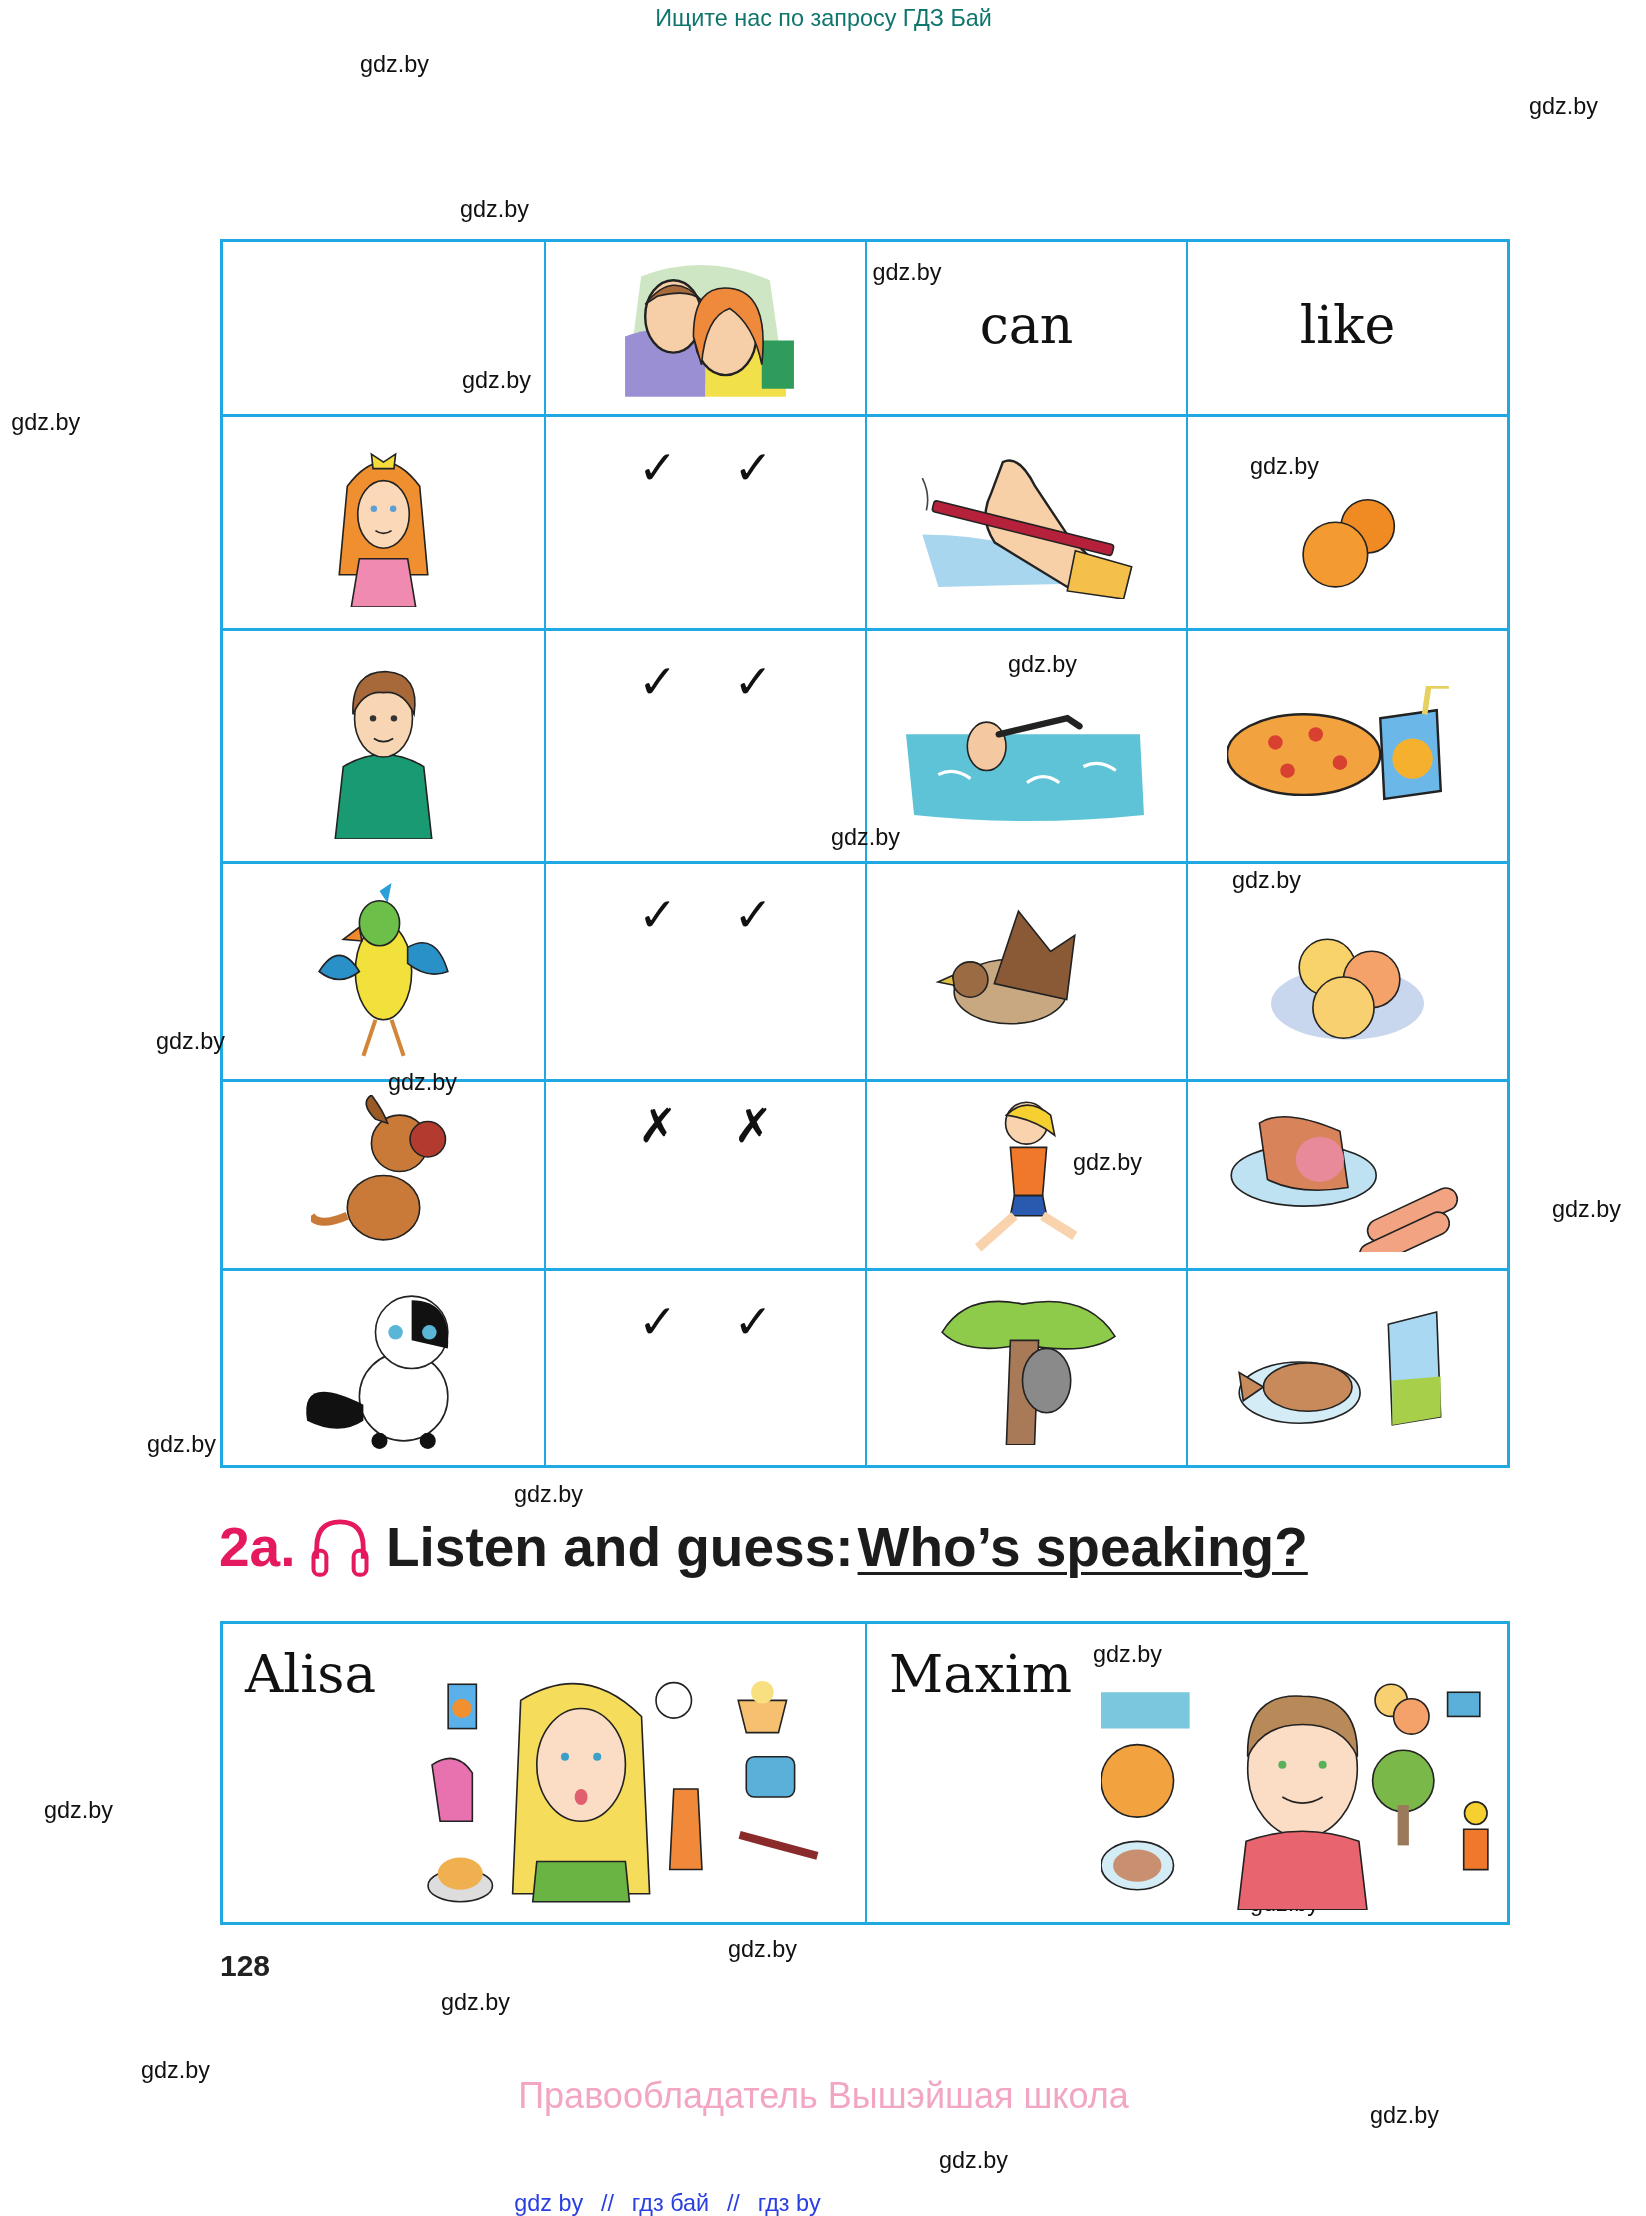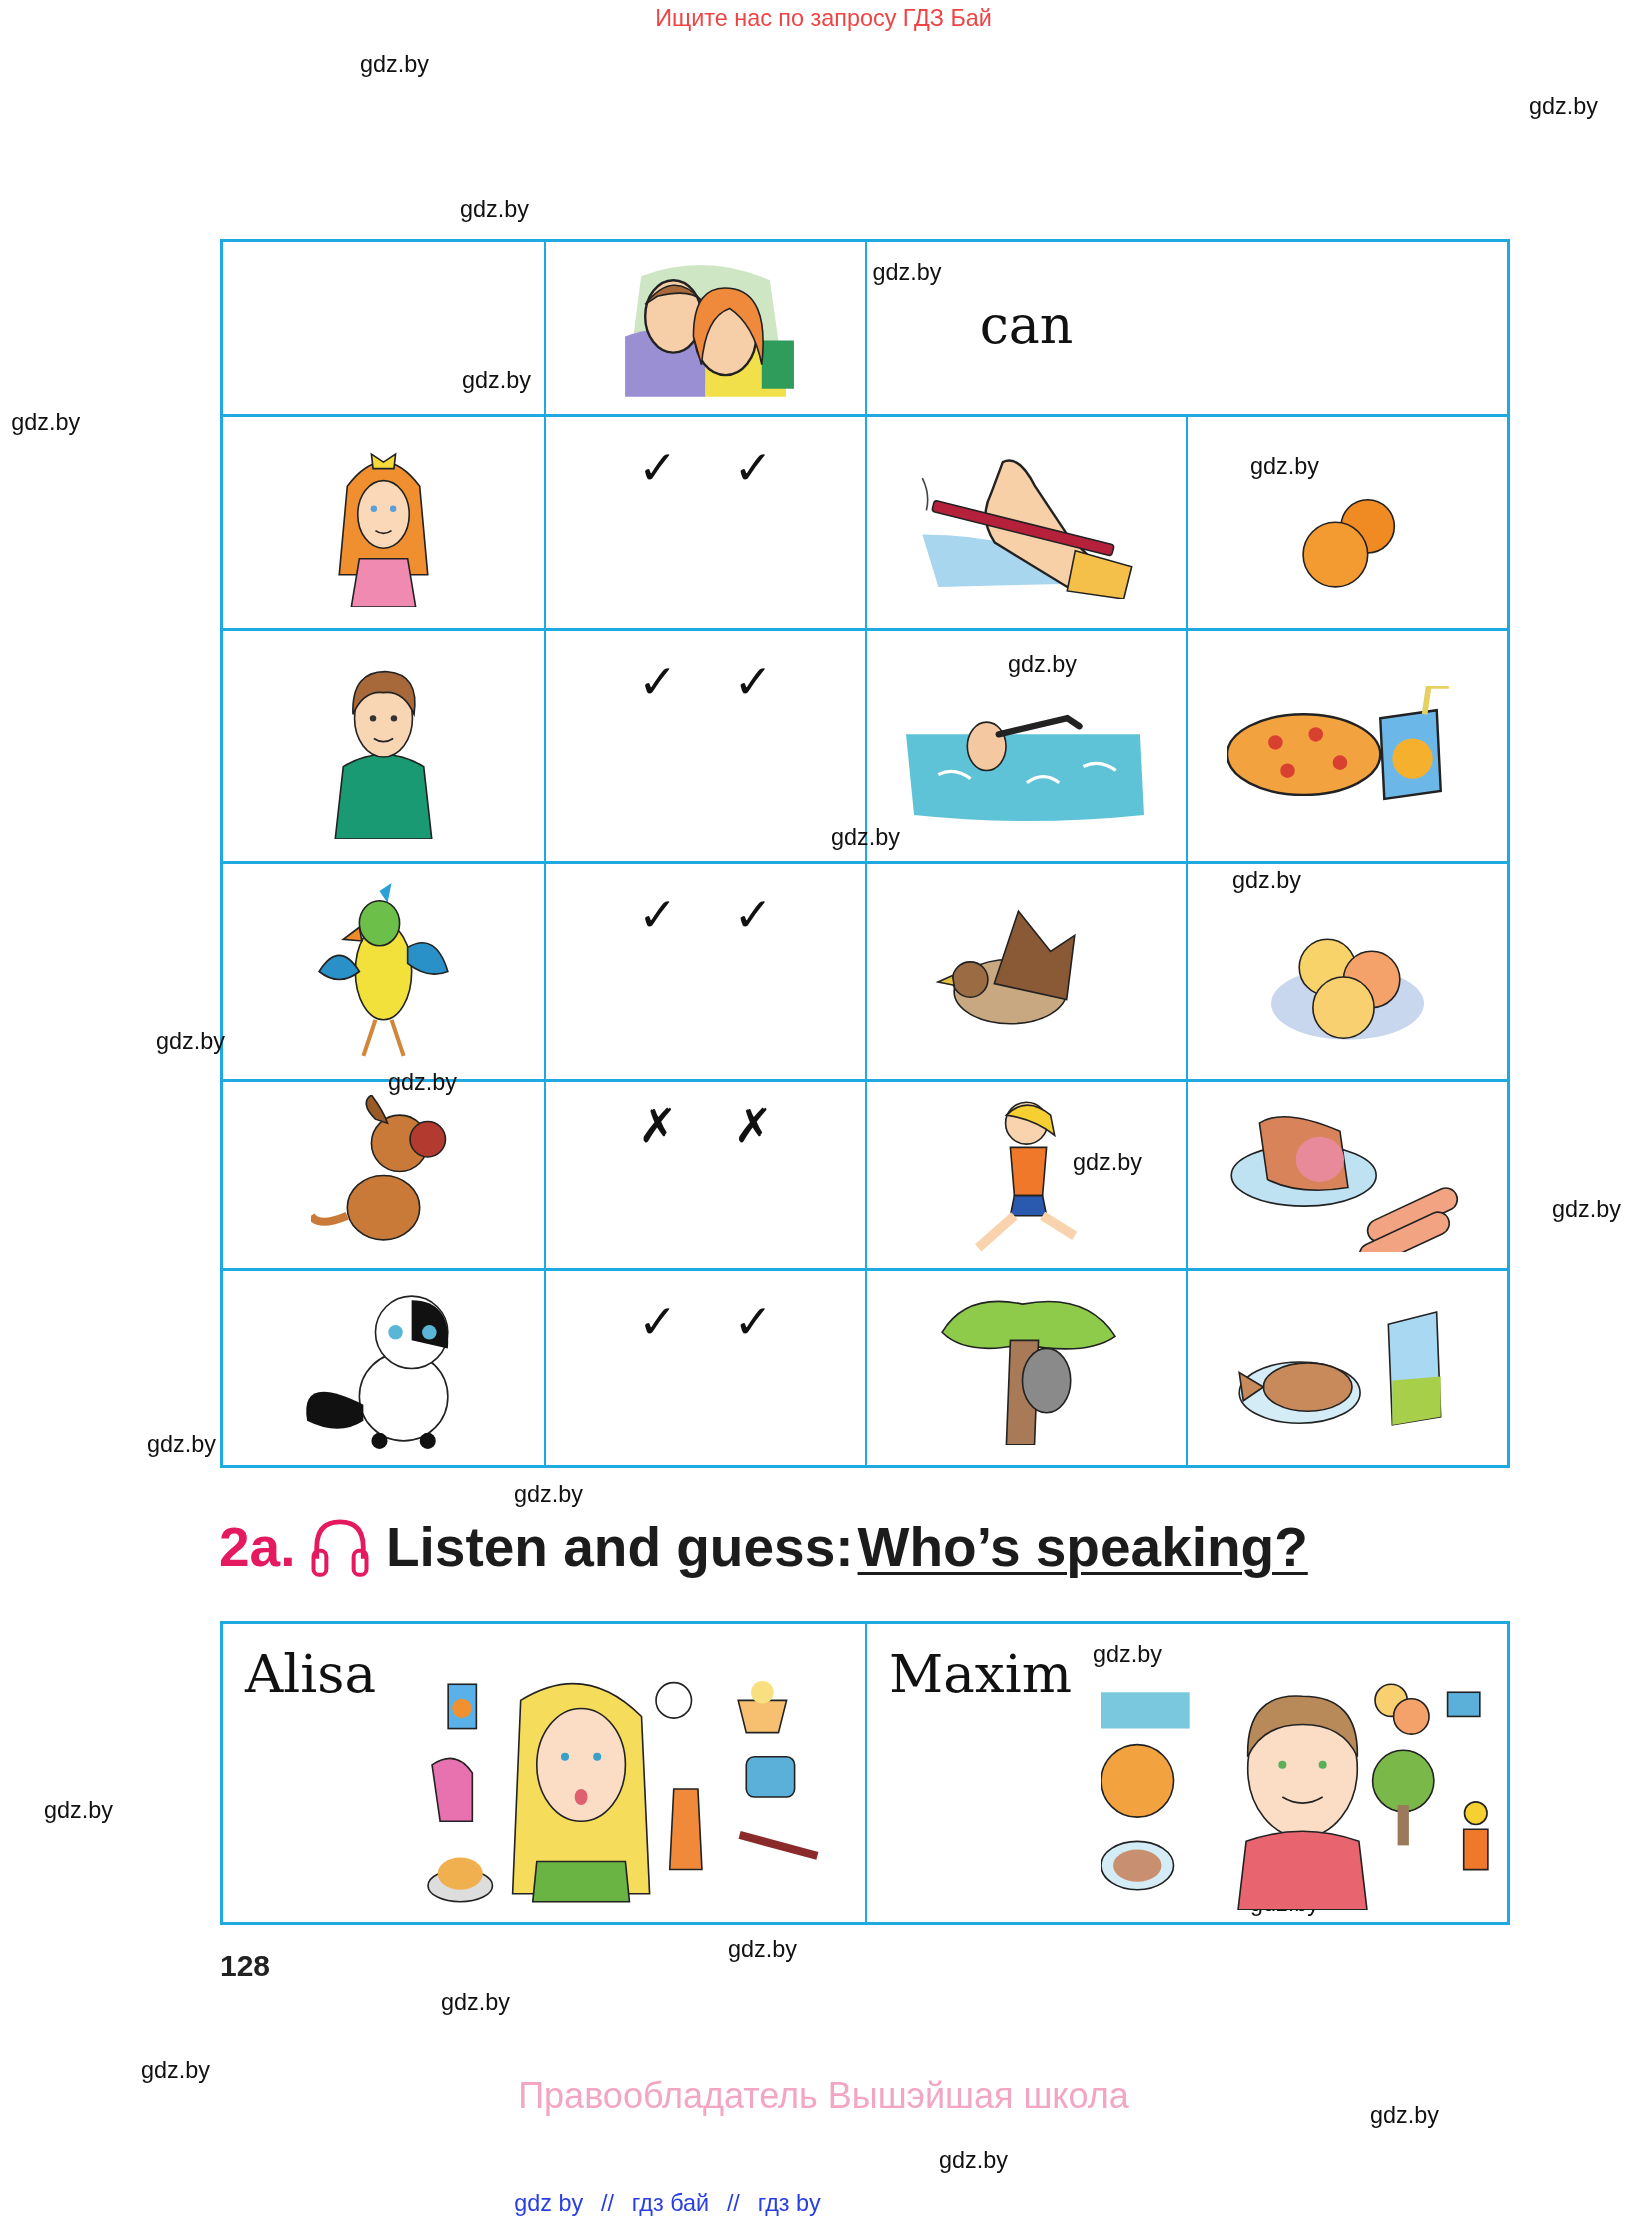--- a/index.html
+++ b/index.html
@@ -1,19 +1,19 @@
 <!DOCTYPE html>
 <html style="font-size:13px"><head>
 <meta charset="utf-8">
 <style>
   html, body { margin:0; padding:0; background:#ffffff; }
   body { width:1647px; height:2216px; position:relative; overflow:hidden; font-family:"Liberation Sans", sans-serif; }
   .abs { position:absolute; }
   .wm { position:absolute; font-family:"Liberation Sans", sans-serif; font-size:23.4px; color:#111; line-height:1; white-space:nowrap; }
-  .top-promo { position:absolute; left:0; width:1647px; top:4.8px; text-align:center; color:#ef4444; font-size:23.4px; }
+  .top-promo { position:absolute; left:0; width:1647px; top:4.8px; text-align:center; color:#0f766e; font-size:23.4px; }
   .grid { position:absolute; left:220px; top:239px; width:1290px; border:3.2px solid #1ea9e0; box-sizing:border-box; }
   .grow { display:flex; border-top:3.2px solid #1ea9e0; box-sizing:border-box; }
   .grow:first-child { border-top:none; }
   .gcell { flex:0 0 25%; border-left:2.4px solid #1ea9e0; box-sizing:border-box; position:relative; display:flex; align-items:center; justify-content:center; }
   .gcell:first-child { border-left:none; }
   .hdr-word { font-family:"DejaVu Serif", serif; font-size:52px; color:#111; margin-top:-6.4px; }
   .marks { position:absolute; top:22.6px; left:0; right:0; display:flex; justify-content:center; gap:56px; font-size:47px; font-weight:bold; color:#111; font-family:"DejaVu Sans", sans-serif; }
   .pic { position:relative; }
   .heading { position:absolute; left:219px; top:1515px; font-family:"Liberation Sans", sans-serif; font-weight:bold; font-size:55px; color:#1c1c1c; display:flex; align-items:center; white-space:nowrap;text-align:right; }
   .heading .num { color:#e5195f; margin-right:14.5px; }
@@ -50,20 +50,23 @@
         <path d="M190 100 L230 100 L230 160 L190 160Z" fill="#2f9c5c"></path>
         <ellipse cx="80" cy="70" rx="35" ry="45" fill="#f6cfa8" stroke="#222" stroke-width="3"></ellipse>
         <path d="M45 55 Q80 10 115 50 Q100 35 60 45 Z" fill="#a86a3a" stroke="#222" stroke-width="2"></path>
         <ellipse cx="145" cy="95" rx="38" ry="48" fill="#f6cfa8" stroke="#222" stroke-width="3"></ellipse>
         <path d="M105 95 Q105 30 150 35 Q200 40 190 130 Q180 80 150 60 Q120 70 115 130 Z" fill="#ef8a3c" stroke="#222" stroke-width="2"></path>
       </svg>
     </div>
     <div class="gcell">
       <span class="wm" style="left:5.6px;top:18.5px;">gdz.by</span>
       <span class="hdr-word">can</span>
+    </div>
+    <div class="gcell">
+      <span class="hdr-word">like</span>
     </div>
   </div>
 
   <div class="grow" style="height:214px;">
     <div class="gcell">
       <svg class="pic" width="105" height="169" viewBox="0 0 130 210">
         <path d="M20 60 Q65 0 110 60 L120 170 L10 170 Z" fill="#ef8f2f" stroke="#222" stroke-width="2"></path>
         <path d="M35 150 L95 150 L105 210 L25 210 Z" fill="#f08ab0" stroke="#222" stroke-width="2"></path>
         <ellipse cx="65" cy="95" rx="32" ry="42" fill="#fbd9b8" stroke="#222" stroke-width="2"></ellipse>
         <path d="M50 20 L65 30 L80 20 L78 38 L52 38Z" fill="#f5dc3c" stroke="#222" stroke-width="2"></path>

